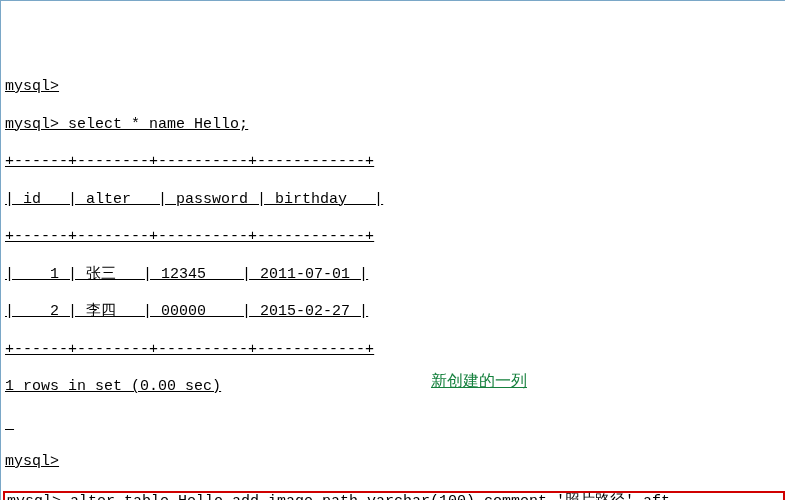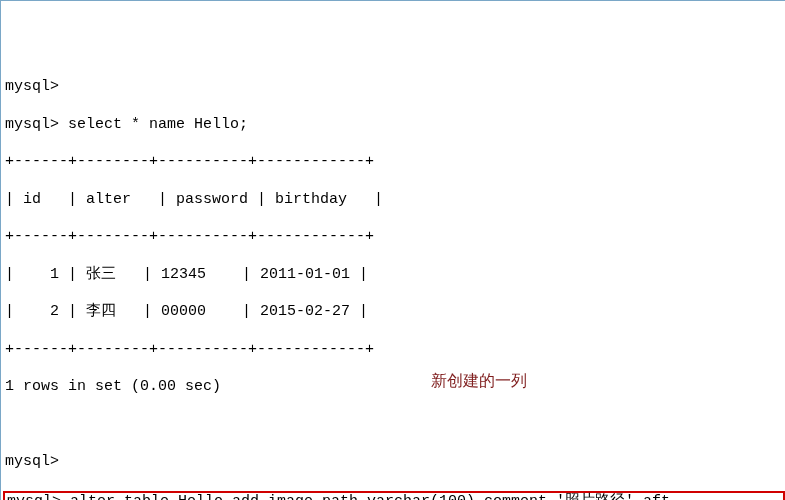--- a/index.html
+++ b/index.html
@@ -1,15 +1,15 @@
 <!DOCTYPE html>
 <html><head>
 <meta charset="utf-8">
 <style>
-  * { margin: 0; padding: 0; box-sizing: border-box; }
+  * { margin: 0; padding: 0; box-sizing: border-box; text-decoration: underline; }
   body {
     font-family: "Courier New", Courier, monospace;
     font-size: 15px;
     line-height: 1.25;
     background: #fff;
     color: #000;
     width: 785px;
     border: 1px solid #7aa7c7;
     border-right: none;
     border-bottom: none;
@@ -18,37 +18,37 @@
     white-space: pre;
   }
   .line { white-space: pre; }
   .box {
     border: 2px solid #d00000;
     margin-left: -2px;
     padding-left: 2px;
     white-space: pre;
   }
   .annot {
-    color: #7f1d1d;
+    color: #15803d;
     position: absolute;
     font-family: sans-serif;
     font-size: 16px;
   }
 </style>
 </head>
 <body>
 
 
 
 <div class="line"><span>mysql&gt;</span></div>
 <div class="line"><span>mysql&gt;</span> <span>select * name Hello;</span></div>
 <div class="line">+------+--------+----------+------------+</div>
 <div class="line">| id   | alter   | password | birthday   |</div>
 <div class="line">+------+--------+----------+------------+</div>
-<div class="line">|    1 | 张三   | 12345    | 2011-01-01 |</div>
+<div class="line">|    1 | 张三   | 12345    | 2011-07-01 |</div>
 <div class="line">|    2 | 李四   | 00000    | 2015-02-27 |</div>
 <div class="line">+------+--------+----------+------------+</div>
 <div class="line">1 rows in set (0.00 sec)</div>
 <div class="line">&nbsp;</div>
 <div class="line"><span>mysql&gt;</span></div>
 <div class="box"><span>mysql&gt;</span> <span>alter table Hello add image_path varchar(100) comment '照片路径' aft</span>
 </div>
 
 
 

